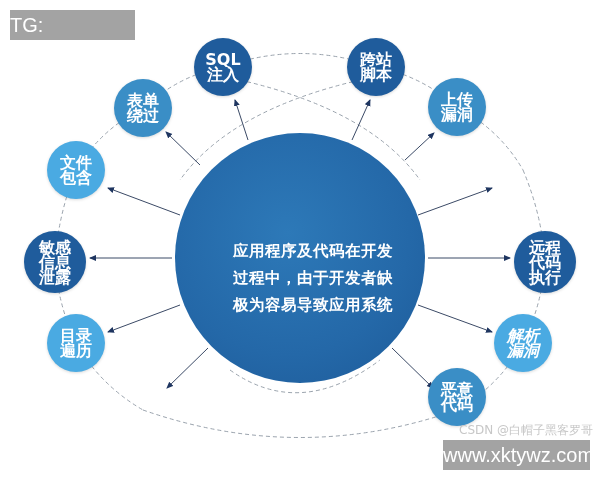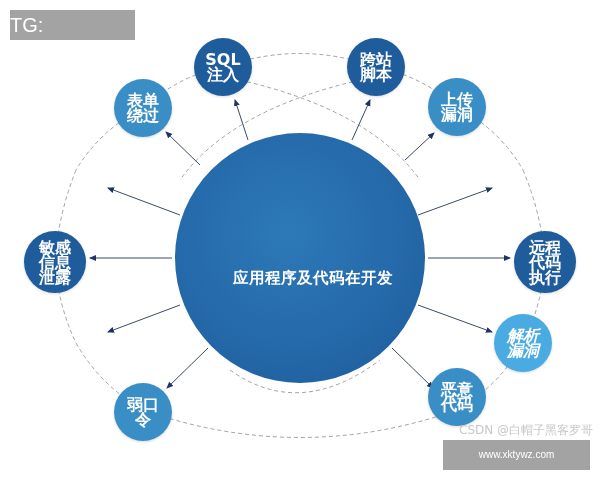--- a/index.html
+++ b/index.html
@@ -24,21 +24,21 @@
   }
   .node.dark { background: #1f5c9c; }
   .node.mid { background: #3a8ec6; }
   .node.light { background: #4aaae2; }
   .node.big { width: 62px; height: 62px; }
   .tag {
     position: absolute; background: #a3a3a3; color: #ffffff;
     font-family: "Liberation Sans", sans-serif;
   }
   .tag.tl { left: 10px; top: 10px; width: 125px; height: 30px; font-size: 20px; line-height: 30px; box-sizing: border-box; }
-  .tag.br { left: 443px; top: 440px; width: 147px; height: 30px; font-size: 10px; line-height: 30px; text-align: center; }
+  .tag.br { left: 443px; top: 440px; width: 147px; height: 30px; font-size: 20px; line-height: 30px; text-align: center; }
   .csdn { position: absolute; left: 459px; top: 422px; font-size: 12px; color: #c7c7c7; font-family: "DejaVu Sans", sans-serif; white-space: nowrap; }
 </style>
 </head>
 <body>
 
 <div class="stage">
 
   <svg class="lines" viewBox="0 0 600 480">
     <defs>
       <marker id="arr" markerWidth="8" markerHeight="8" refX="6" refY="3" orient="auto" markerUnits="userSpaceOnUse">
@@ -78,56 +78,62 @@
       <line x1="180" y1="305" x2="108" y2="332" marker-end="url(#arr)"></line>
       <line x1="418" y1="305" x2="492" y2="332" marker-end="url(#arr)"></line>
       <line x1="208" y1="348" x2="167" y2="388" marker-end="url(#arr)"></line>
       <line x1="392" y1="348" x2="433" y2="388" marker-end="url(#arr)"></line>
     </g>
   </svg>
 
   <div class="center">
     <div class="center-text">
       <div>应用程序及代码在开发</div>
+      <div>过程中，由于开发者缺</div>
+      <div>极为容易导致应用系统</div>
     </div>
   </div>
 
   <div class="node dark" style="left:194px;top:38px;">
     <span>SQL</span>
     <span>注入</span>
   </div>
   <div class="node dark" style="left:347px;top:38px;">
     <span>跨站</span>
     <span>脚本</span>
   </div>
   <div class="node mid" style="left:114px;top:79px;">
     <span>表单</span>
     <span>绕过</span>
   </div>
   <div class="node mid" style="left:428px;top:78px;">
     <span>上传</span>
     <span>漏洞</span>
   </div>
+  <div class="node light" style="left:47px;top:141px;">
+    <span>文件</span>
+    <span>包含</span>
+  </div>
   <div class="node dark big" style="left:24px;top:231px;">
     <span>敏感</span>
     <span>信息</span>
     <span>泄露</span>
   </div>
   <div class="node dark big" style="left:514px;top:231px;">
     <span>远程</span>
     <span>代码</span>
     <span>执行</span>
   </div>
+  <div class="node light" style="left:47px;top:314px;">
+    <span>目录</span>
+    <span>遍历</span>
+  </div>
   <div class="node light" style="left:494px;top:314px;font-style:italic;">
     <span>解析</span>
     <span>漏洞</span>
-  </div>
-  <div class="node mid" style="left:114px;top:383px;">
-    <span>弱口</span>
-    <span>令</span>
   </div>
   <div class="node mid" style="left:428px;top:368px;">
     <span>恶意</span>
     <span>代码</span>
   </div>
 
   <div class="tag tl">TG: MYYJJPP</div>
   <div class="csdn">CSDN @白帽子黑客罗哥</div>
   <div class="tag br">www.xktywz.com</div>
 </div>

